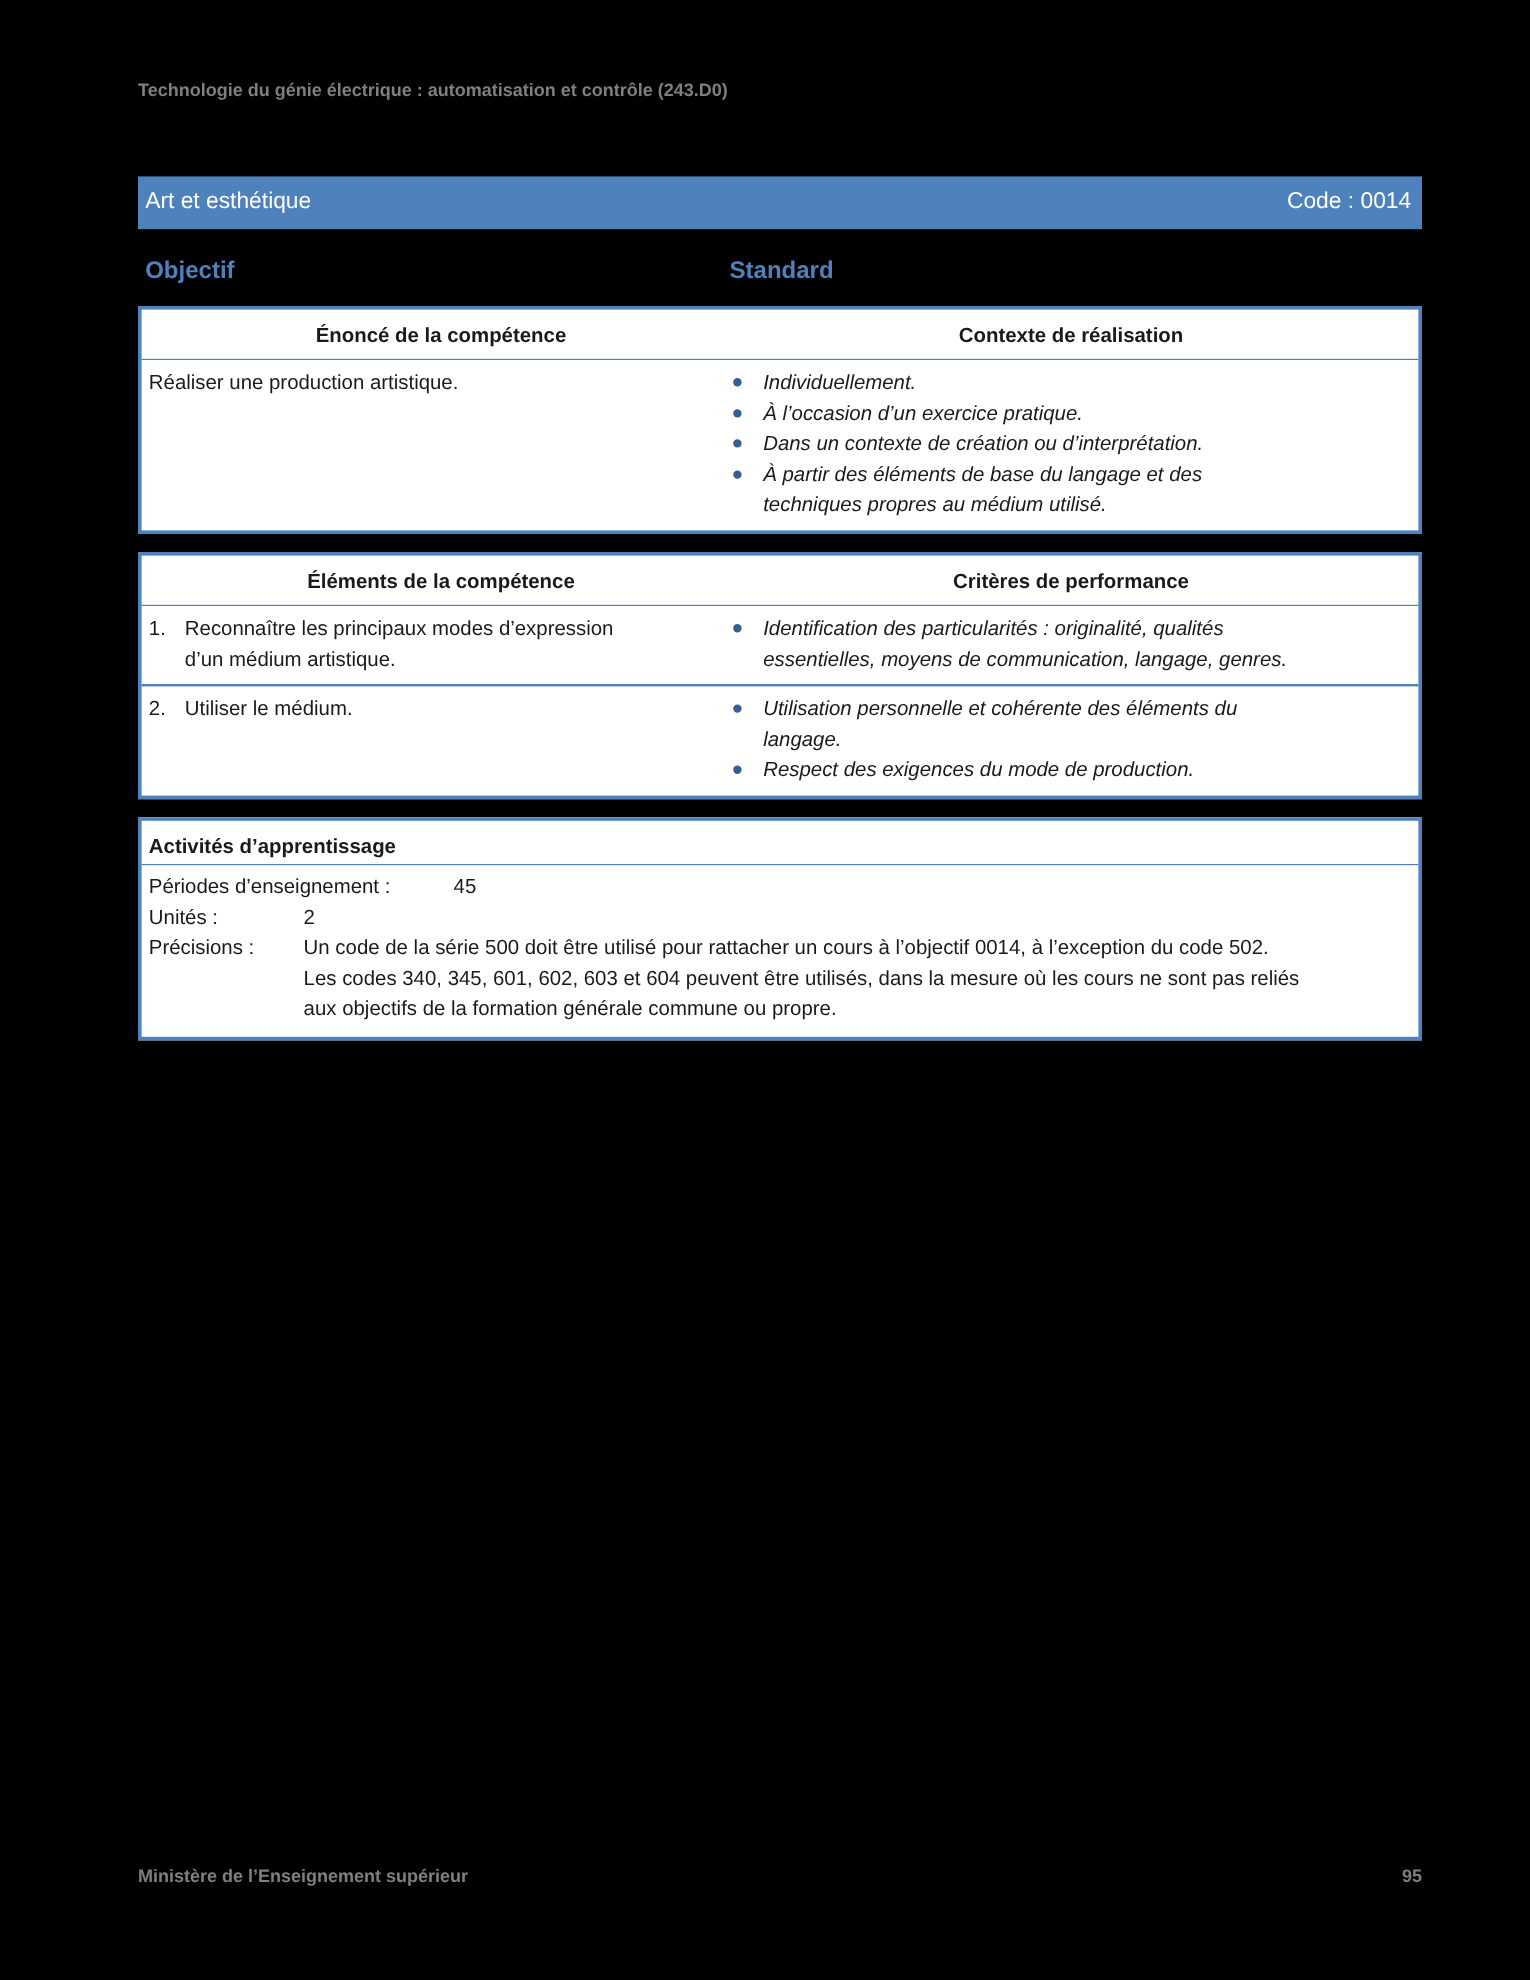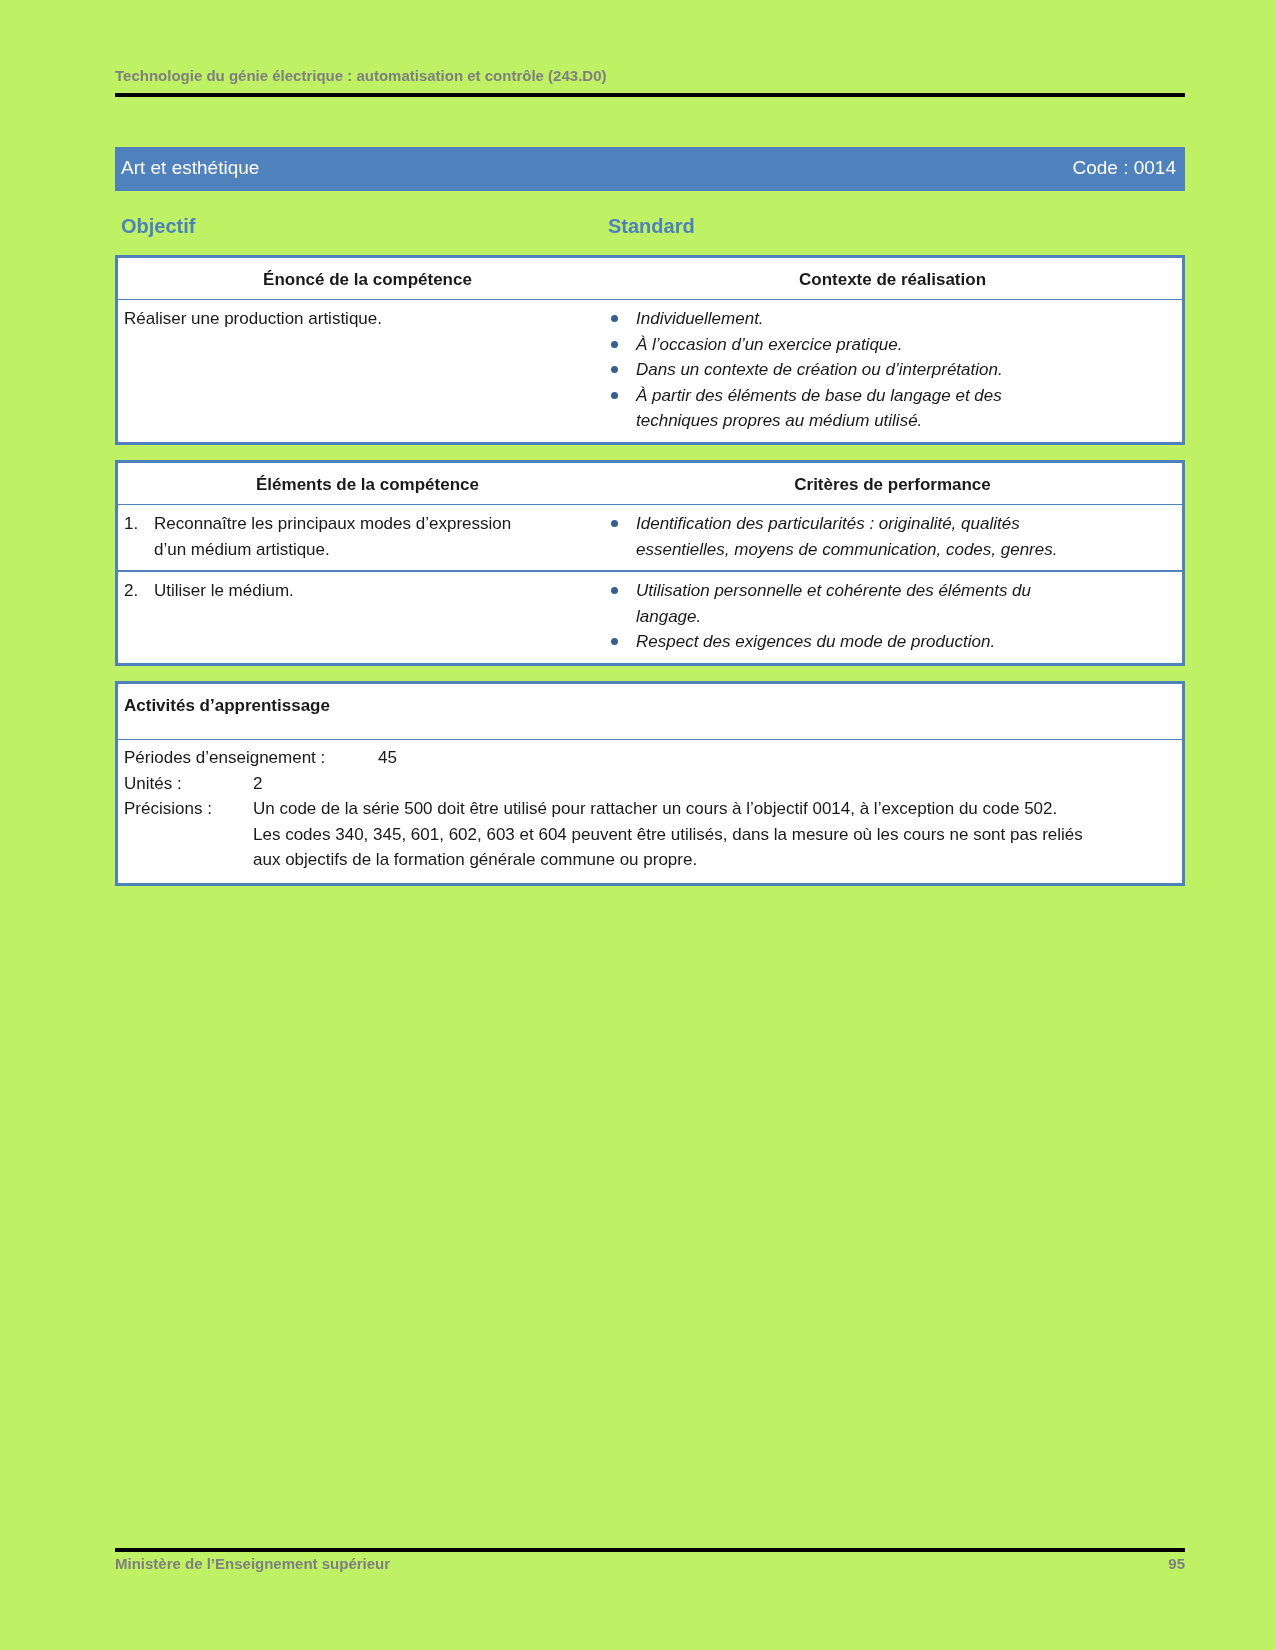--- a/index.html
+++ b/index.html
@@ -1,19 +1,19 @@
 <!DOCTYPE html>
 <html><head>
 <meta charset="utf-8">
 <style>
   html,body { margin:0; padding:0; background:#ffffff; }
   .page {
     position:relative;
     width:1275px; height:1650px;
-    background:#bef264;
+    background:#000000;
     box-sizing:border-box;
     padding:66px 90px 0 115px;
     font-family:"Liberation Sans", sans-serif;
     font-size:17px; line-height:1.5; color:#1a1a1a;
   }
 
   
   .running-header {
     color:#7f7f7f; font-weight:bold; font-size:15px; line-height:1.3;
     border-bottom:4px solid #000000; padding-bottom:7px;
@@ -51,21 +51,21 @@
   .bullets { padding:6px 8px 8px 2px; }
   .bullet-item { display:flex; }
   .dot {
     flex:none; width:7px; height:7px; border-radius:50%;
     background:#365f91; margin:9px 18px 0 4px;
   }
   .btxt { max-width:450px;font-style:italic; }
 
   
   .act-header {
-    font-weight:bold; padding:9px 8px 21px 6px;
+    font-weight:bold; padding:9px 8px 2px 6px;
     border-bottom:1.5px solid #4f81bd;
   }
   .act-body { padding:5px 10px 10px 6px; }
   .act-row { display:flex; align-items:flex-start; }
   .lbl { flex:none; width:129px; }
   .lbl-wide { flex:none; width:254px; }
   .prec-text { max-width:830px; }
   .prec-text p { margin:0; }
 
   
@@ -132,21 +132,21 @@
     </div>
 
     <div class="grid2 trow">
       <div class="cell numbered">
         <span class="num">1.</span>
         <span class="ltxt">Reconnaître les principaux modes d’expression d’un médium artistique.</span>
       </div>
       <div class="bullets">
         <div class="bullet-item">
           <span class="dot"></span>
-          <span class="btxt">Identification des particularités : originalité, qualités essentielles, moyens de communication, codes, genres.</span>
+          <span class="btxt">Identification des particularités : originalité, qualités essentielles, moyens de communication, langage, genres.</span>
         </div>
       </div>
     </div>
 
     <div class="grid2 trow">
       <div class="cell numbered">
         <span class="num">2.</span>
         <span class="ltxt">Utiliser le médium.</span>
       </div>
       <div class="bullets">

